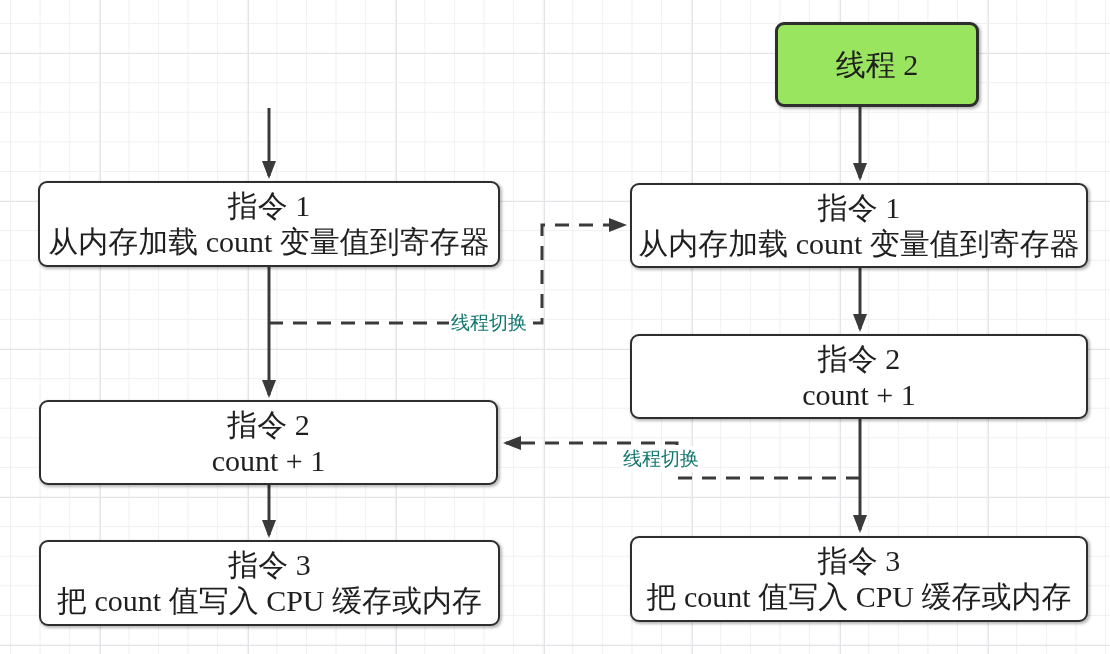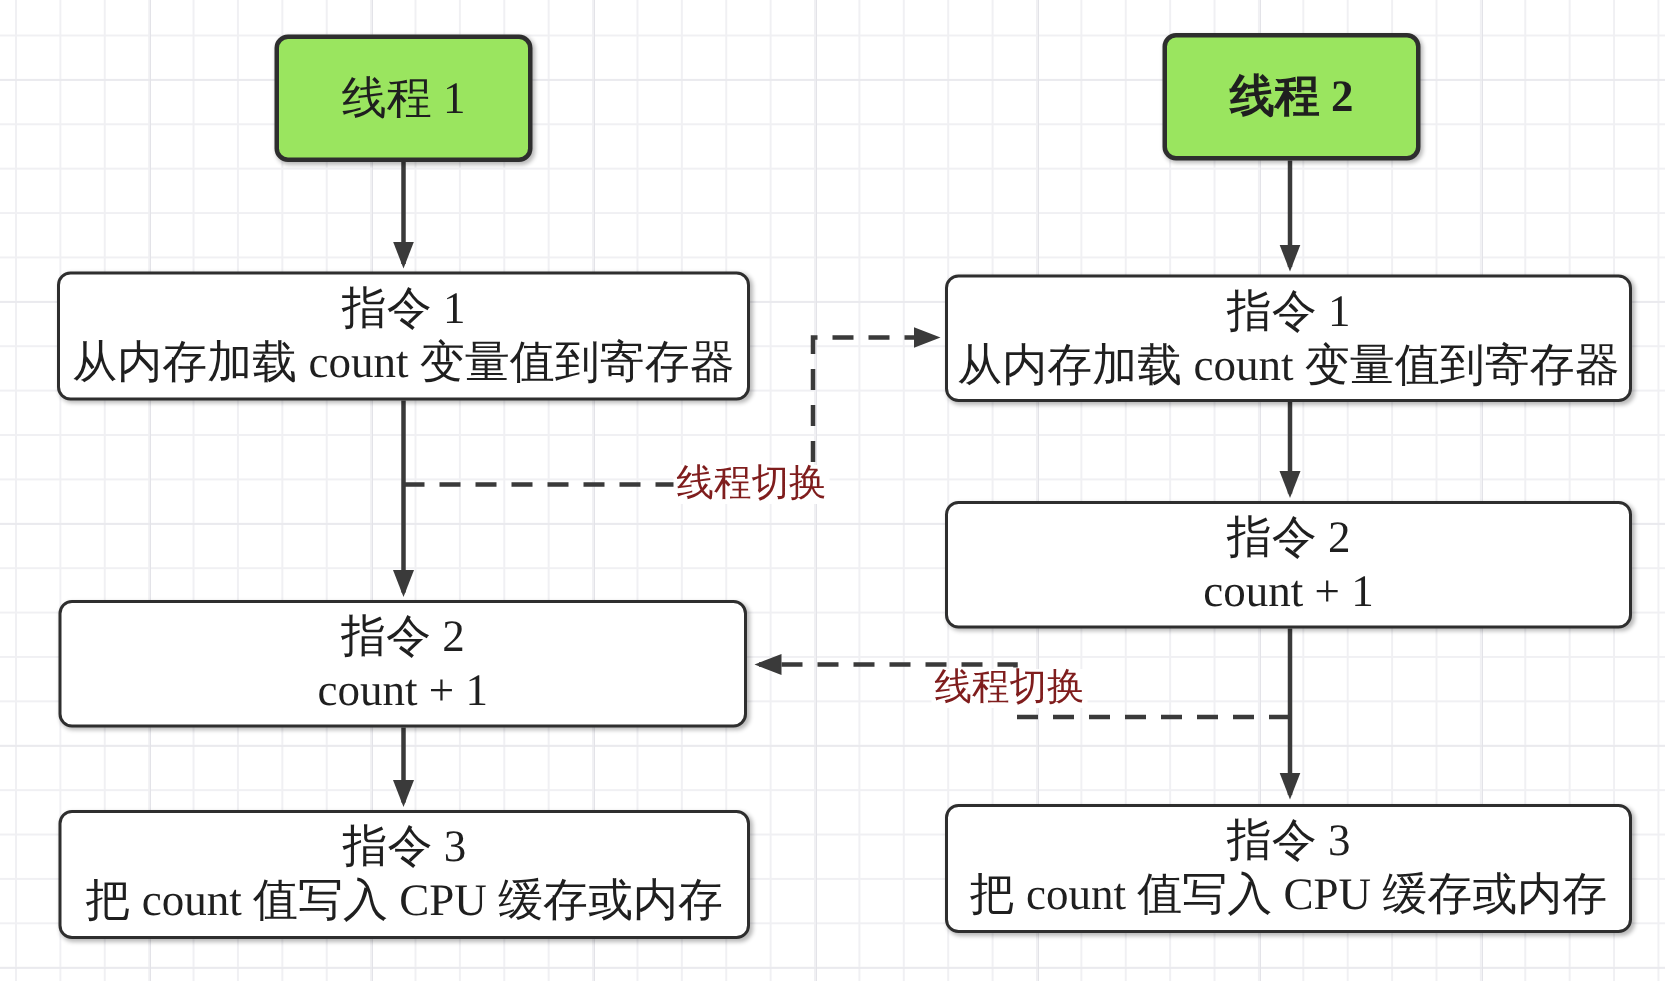--- a/index.html
+++ b/index.html
@@ -45,22 +45,22 @@
     white-space:nowrap;
   }
   .node.thread {
     background: var(--thread-fill, #9ae55f);
     border-width:3px;
     font-size:30px;
   }
   .switch-label {
     position:absolute; z-index:3;
     background:#ffffff;
-    color:#7f1d1d;
-    font-size:25px; line-height:26px;
+    color:#0f766e;
+    font-size:19px; line-height:26px;
     padding:0 2px;
     white-space:nowrap;
   }
 </style>
 </head>
 <body>
 
 <div id="canvas">
 
   <svg id="connectors" width="1110" height="654" viewBox="0 0 1110 654">
@@ -74,25 +74,22 @@
     <path class="conn" d="M269,267 L269,395" marker-end="url(#arrow)"></path>
     <path class="conn" d="M269,485 L269,535" marker-end="url(#arrow)"></path>
     <path class="conn" d="M860,107 L860,178" marker-end="url(#arrow)"></path>
     <path class="conn" d="M860,268 L860,329" marker-end="url(#arrow)"></path>
     <path class="conn" d="M860,419 L860,530" marker-end="url(#arrow)"></path>
 
     <path class="conn dashed" d="M269,323 L542,323 L542,225 L624,225" marker-end="url(#arrow)"></path>
     <path class="conn dashed" d="M860,478 L677,478 L677,443 L506,443" marker-end="url(#arrow)"></path>
   </svg>
 
-  <div class="node thread" style="left:183px; top:23px; width:172px; height:85px;">
-    <div>线程 1</div>
-  </div>
 
-  <div class="node thread" style="left:775px; top:22px; width:172px; height:85px;font-weight:bold;">
+  <div class="node thread" style="left:775px; top:22px; width:204px; height:85px;">
     <div>线程 2</div>
   </div>
 
   <div class="node" style="left:38px; top:181px; width:462px; height:86px;">
     <div>指令 1</div>
     <div>从内存加载 count 变量值到寄存器</div>
   </div>
 
   <div class="node" style="left:39px; top:400px; width:459px; height:85px;">
     <div>指令 2</div>

